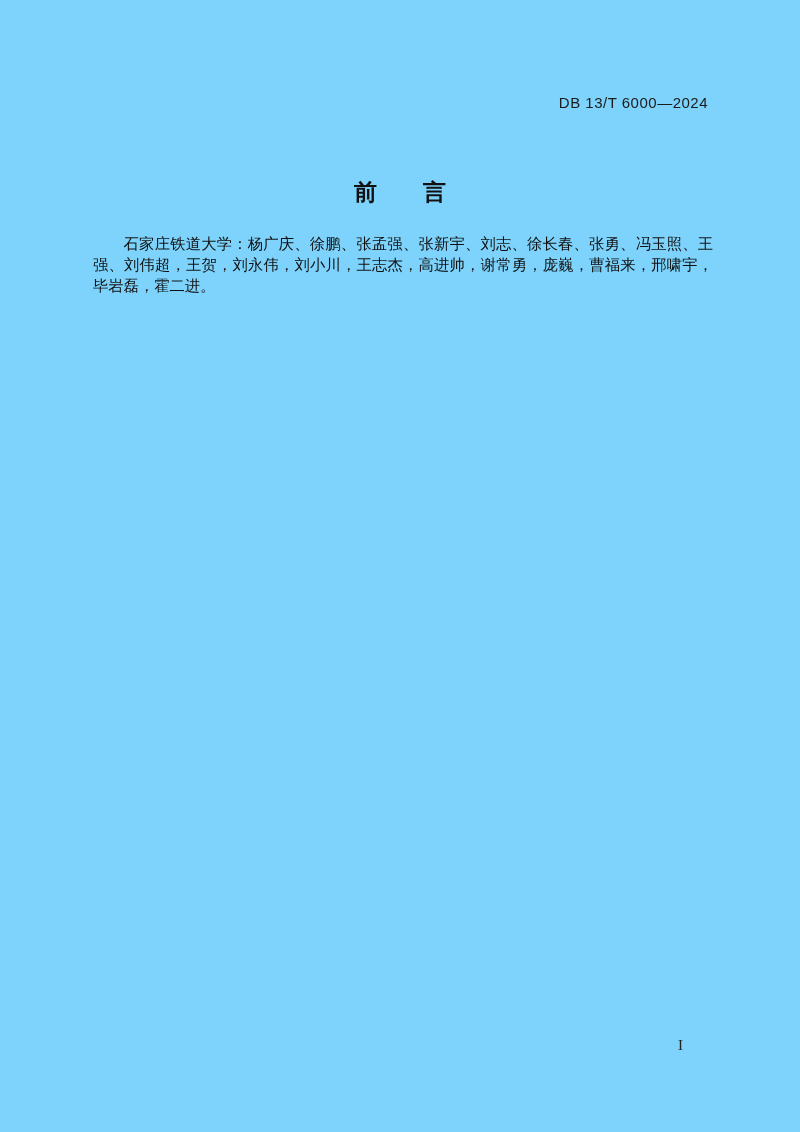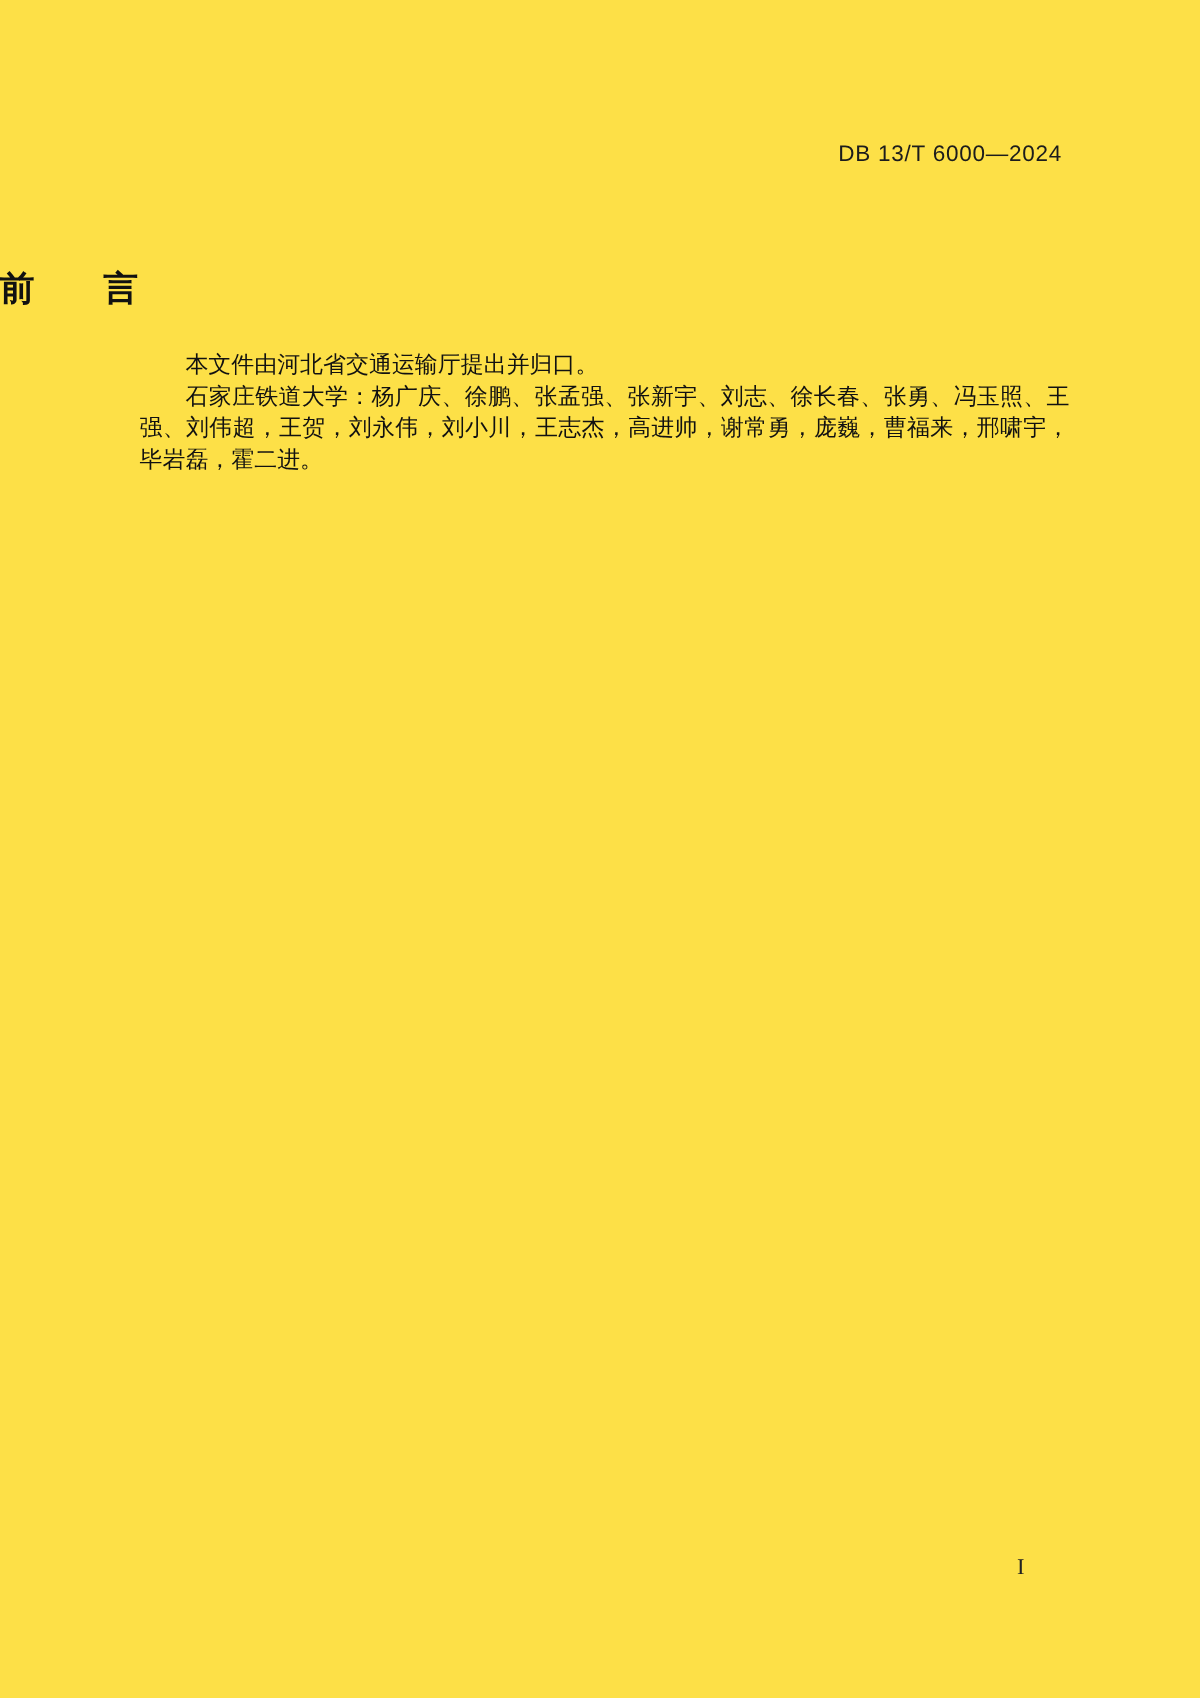--- a/index.html
+++ b/index.html
@@ -5,40 +5,40 @@
   * { box-sizing: border-box; }
   html, body {
     margin: 0;
     padding: 0;
     background: #ffffff;
   }
   .page {
     position: relative;
     width: 800px;
     height: 1132px;
-    background: #fde047;
+    background: #7dd3fc;
     overflow: hidden;
     color: #1a1a1a;
   }
   .doc-number {
     position: absolute;
     top: 94px;
     right: 92px;
     font-family: "Liberation Sans", "DejaVu Sans", sans-serif;
     font-size: 15px;
     letter-spacing: 0.5px;
     color: #1c1c1c;
     white-space: nowrap;
   }
   .page-title {
     position: absolute;
     top: 179px;
     left: 0;
     width: 100%;
-    text-align: left;
+    text-align: center;
     font-family: "Liberation Sans", "DejaVu Sans", sans-serif;
     font-weight: bold;
     font-size: 23px;
     line-height: 26px;
     color: #111111;
   }
   .content {
     position: absolute;
     top: 233px;
     left: 93px;
@@ -66,19 +66,18 @@
 </head>
 <body>
 
 <div class="page">
 
   <div class="doc-number">DB 13/T 6000—2024</div>
 
   <div class="page-title">前　　言</div>
 
   <div class="content">
-    <p>本文件由河北省交通运输厅提出并归口。</p>
     <p>石家庄铁道大学：杨广庆、徐鹏、张孟强、张新宇、刘志、徐长春、张勇、冯玉照、王强、刘伟超，王贺，刘永伟，刘小川，王志杰，高进帅，谢常勇，庞巍，曹福来，邢啸宇，毕岩磊，霍二进。</p>
   </div>
 
   <div class="page-number">I</div>
 
 </div>
 
 </body></html>

